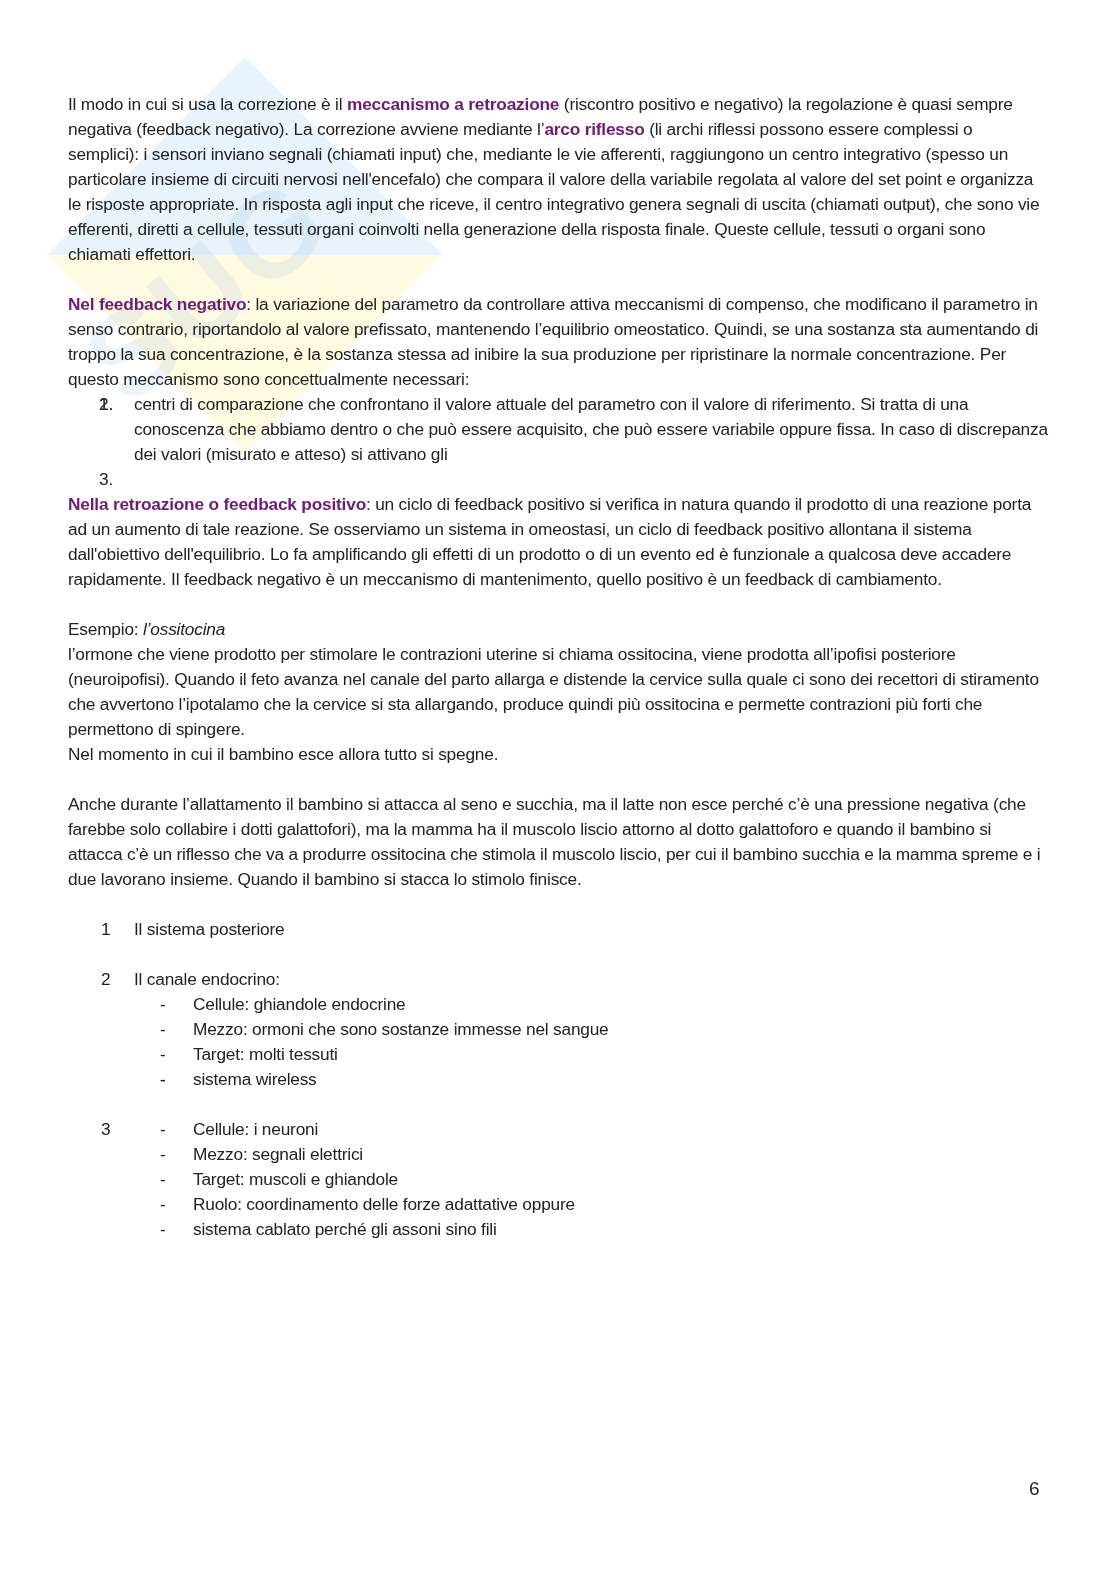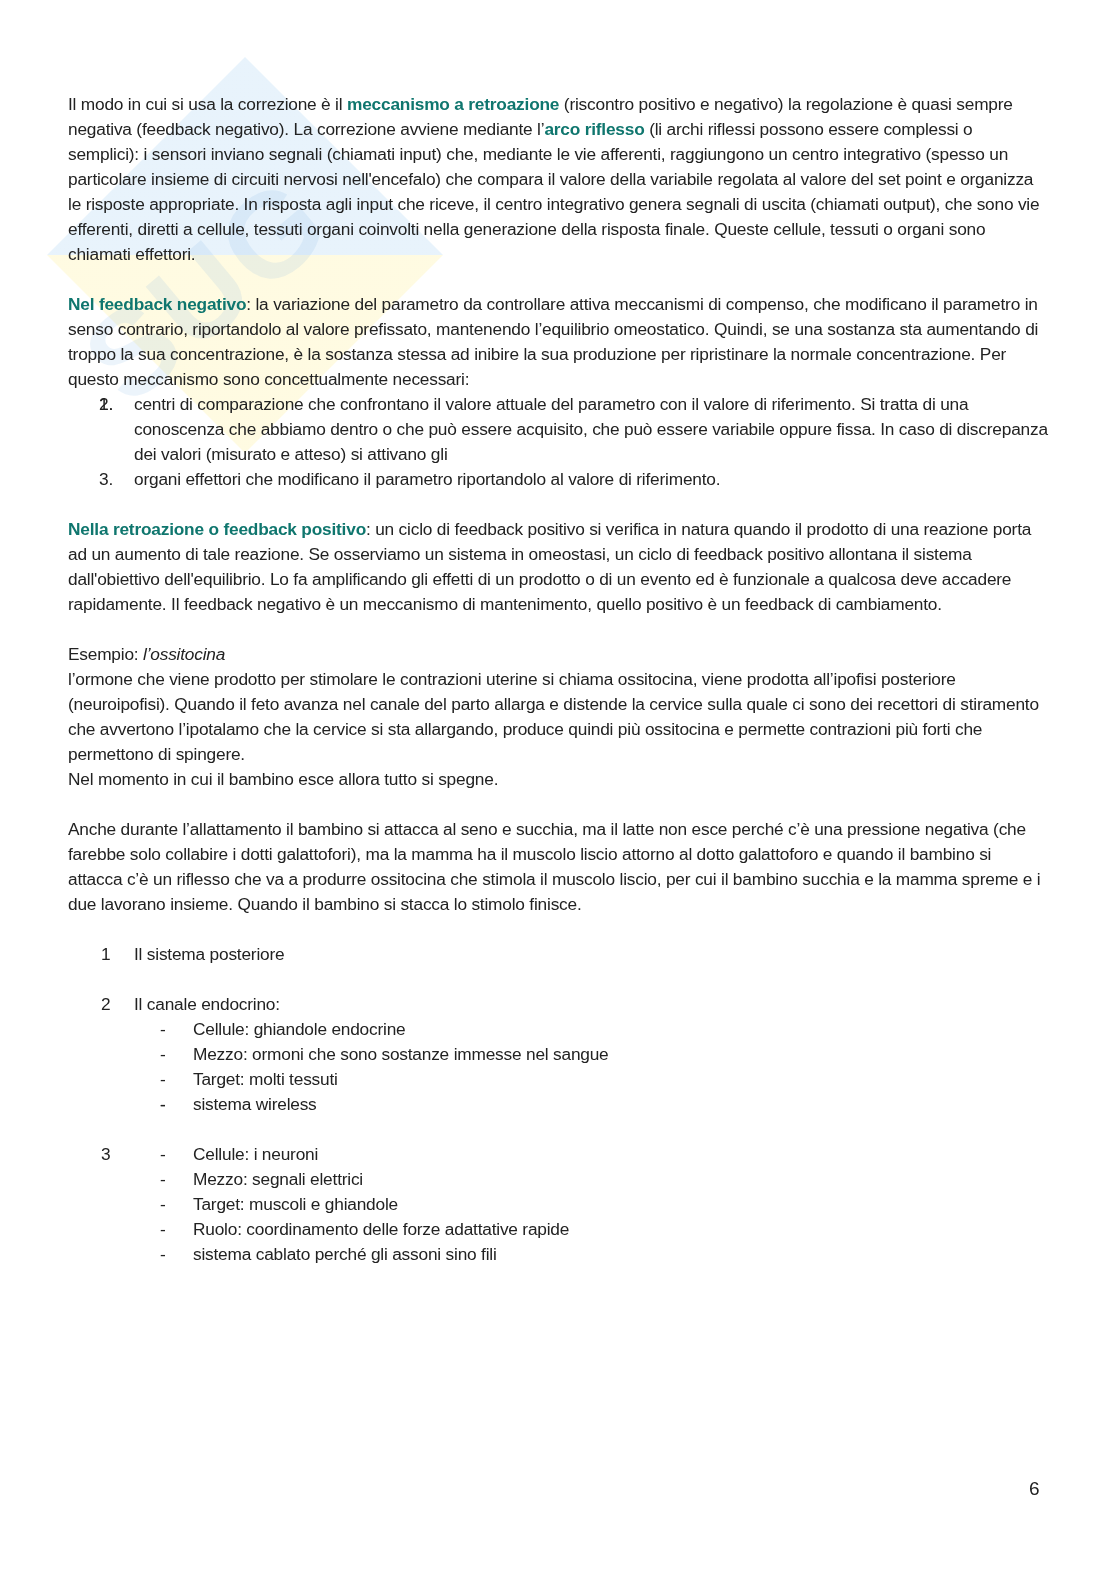--- a/index.html
+++ b/index.html
@@ -49,21 +49,21 @@
       left: 68px;
       top: 92px;
       width: 980px;
       z-index: 1;
       font-size: 17.3px;
       line-height: 25px;
       letter-spacing: -0.2px;
     }
     p { margin: 0; }
     .gap { height: 25px; }
-    b { font-weight: bold; color: #0f766e; }
+    b { font-weight: bold; color: #701a75; }
     .u { }
     .i { font-style: italic; }
     ol.num {
       margin: 0;
       padding: 0;
       list-style: none;
     }
     ol.num li {
       position: relative;
       padding-left: 66px;
@@ -113,21 +113,21 @@
 <div class="page">
 
   <p><span>Il modo in cui si usa la correzione è il </span><b>meccanismo a retroazione</b><span> (riscontro positivo e negativo) la regolazione è quasi sempre negativa (feedback negativo). La correzione avviene mediante l’</span><b>arco riflesso</b><span> (li archi riflessi possono essere complessi o semplici): i sensori inviano segnali (chiamati input) che, mediante le vie afferenti, raggiungono un centro integrativo (spesso un particolare insieme di circuiti nervosi nell'encefalo) che compara il valore della variabile regolata al valore del set point e organizza le risposte appropriate. In risposta agli input che riceve, il centro integrativo genera segnali di uscita (chiamati output), che sono vie efferenti, diretti a cellule, tessuti organi coinvolti nella generazione della risposta finale. Queste cellule, tessuti o organi sono chiamati effettori.</span></p>
 
   <div class="gap"></div>
 
   <p><b>Nel feedback negativo</b><span>: la variazione del parametro da controllare attiva meccanismi di compenso, che modificano il parametro in senso contrario, riportandolo al valore prefissato, mantenendo l’equilibrio omeostatico. Quindi, se una sostanza sta aumentando di troppo la sua concentrazione, è la sostanza stessa ad inibire la sua produzione per ripristinare la normale concentrazione. Per questo meccanismo sono concettualmente necessari:</span></p>
   <ol class="num">
     <li><span class="n">1.</span></li>
     <li><span class="n">2.</span><span>centri di comparazione che confrontano il valore attuale del parametro con il valore di riferimento. Si tratta di una conoscenza che abbiamo dentro o che può essere acquisito, che può essere variabile oppure fissa. In caso di discrepanza dei valori (misurato e atteso) si attivano gli</span></li>
-    <li><span class="n">3.</span><span>organi effettori che modificano il parametro riportandolo al valore di riferimento.</span></li>
+    <li><span class="n">3.</span></li>
   </ol>
 
   <div class="gap"></div>
 
   <p><b>Nella retroazione o feedback positivo</b><span>: un ciclo di feedback positivo si verifica in natura quando il prodotto di una reazione porta ad un aumento di tale reazione. Se osserviamo un sistema in omeostasi, un ciclo di feedback positivo allontana il sistema dall'obiettivo dell'equilibrio. Lo fa amplificando gli effetti di un prodotto o di un evento ed è funzionale a qualcosa deve accadere rapidamente. Il feedback negativo è un meccanismo di mantenimento, quello positivo è un feedback di cambiamento.</span></p>
 
   <div class="gap"></div>
 
   <p><span class="u">Esempio</span><span>: </span><span class="i">l’ossitocina</span></p>
   <p>l’ormone che viene prodotto per stimolare le contrazioni uterine si chiama ossitocina, viene prodotta all’ipofisi posteriore (neuroipofisi). Quando il feto avanza nel canale del parto allarga e distende la cervice sulla quale ci sono dei recettori di stiramento che avvertono l’ipotalamo che la cervice si sta allargando, produce quindi più ossitocina e permette contrazioni più forti che permettono di spingere.</p>
@@ -153,19 +153,19 @@
     <li><span class="d">-</span><span>sistema wireless</span></li>
   </ul>
 
   <div class="gap"></div>
 
   <div class="sys"><span class="n">3</span></div>
   <ul class="dash">
     <li><span class="d">-</span><span>Cellule: i neuroni</span></li>
     <li><span class="d">-</span><span>Mezzo: segnali elettrici</span></li>
     <li><span class="d">-</span><span>Target: muscoli e ghiandole</span></li>
-    <li><span class="d">-</span><span>Ruolo: coordinamento delle forze adattative rapide</span></li>
+    <li><span class="d">-</span><span>Ruolo: coordinamento delle forze adattative oppure</span></li>
     <li><span class="d">-</span><span>sistema cablato perché gli assoni sino fili</span></li>
   </ul>
 
 </div>
 
 <div class="page-number">6</div>
 
 </body></html>

